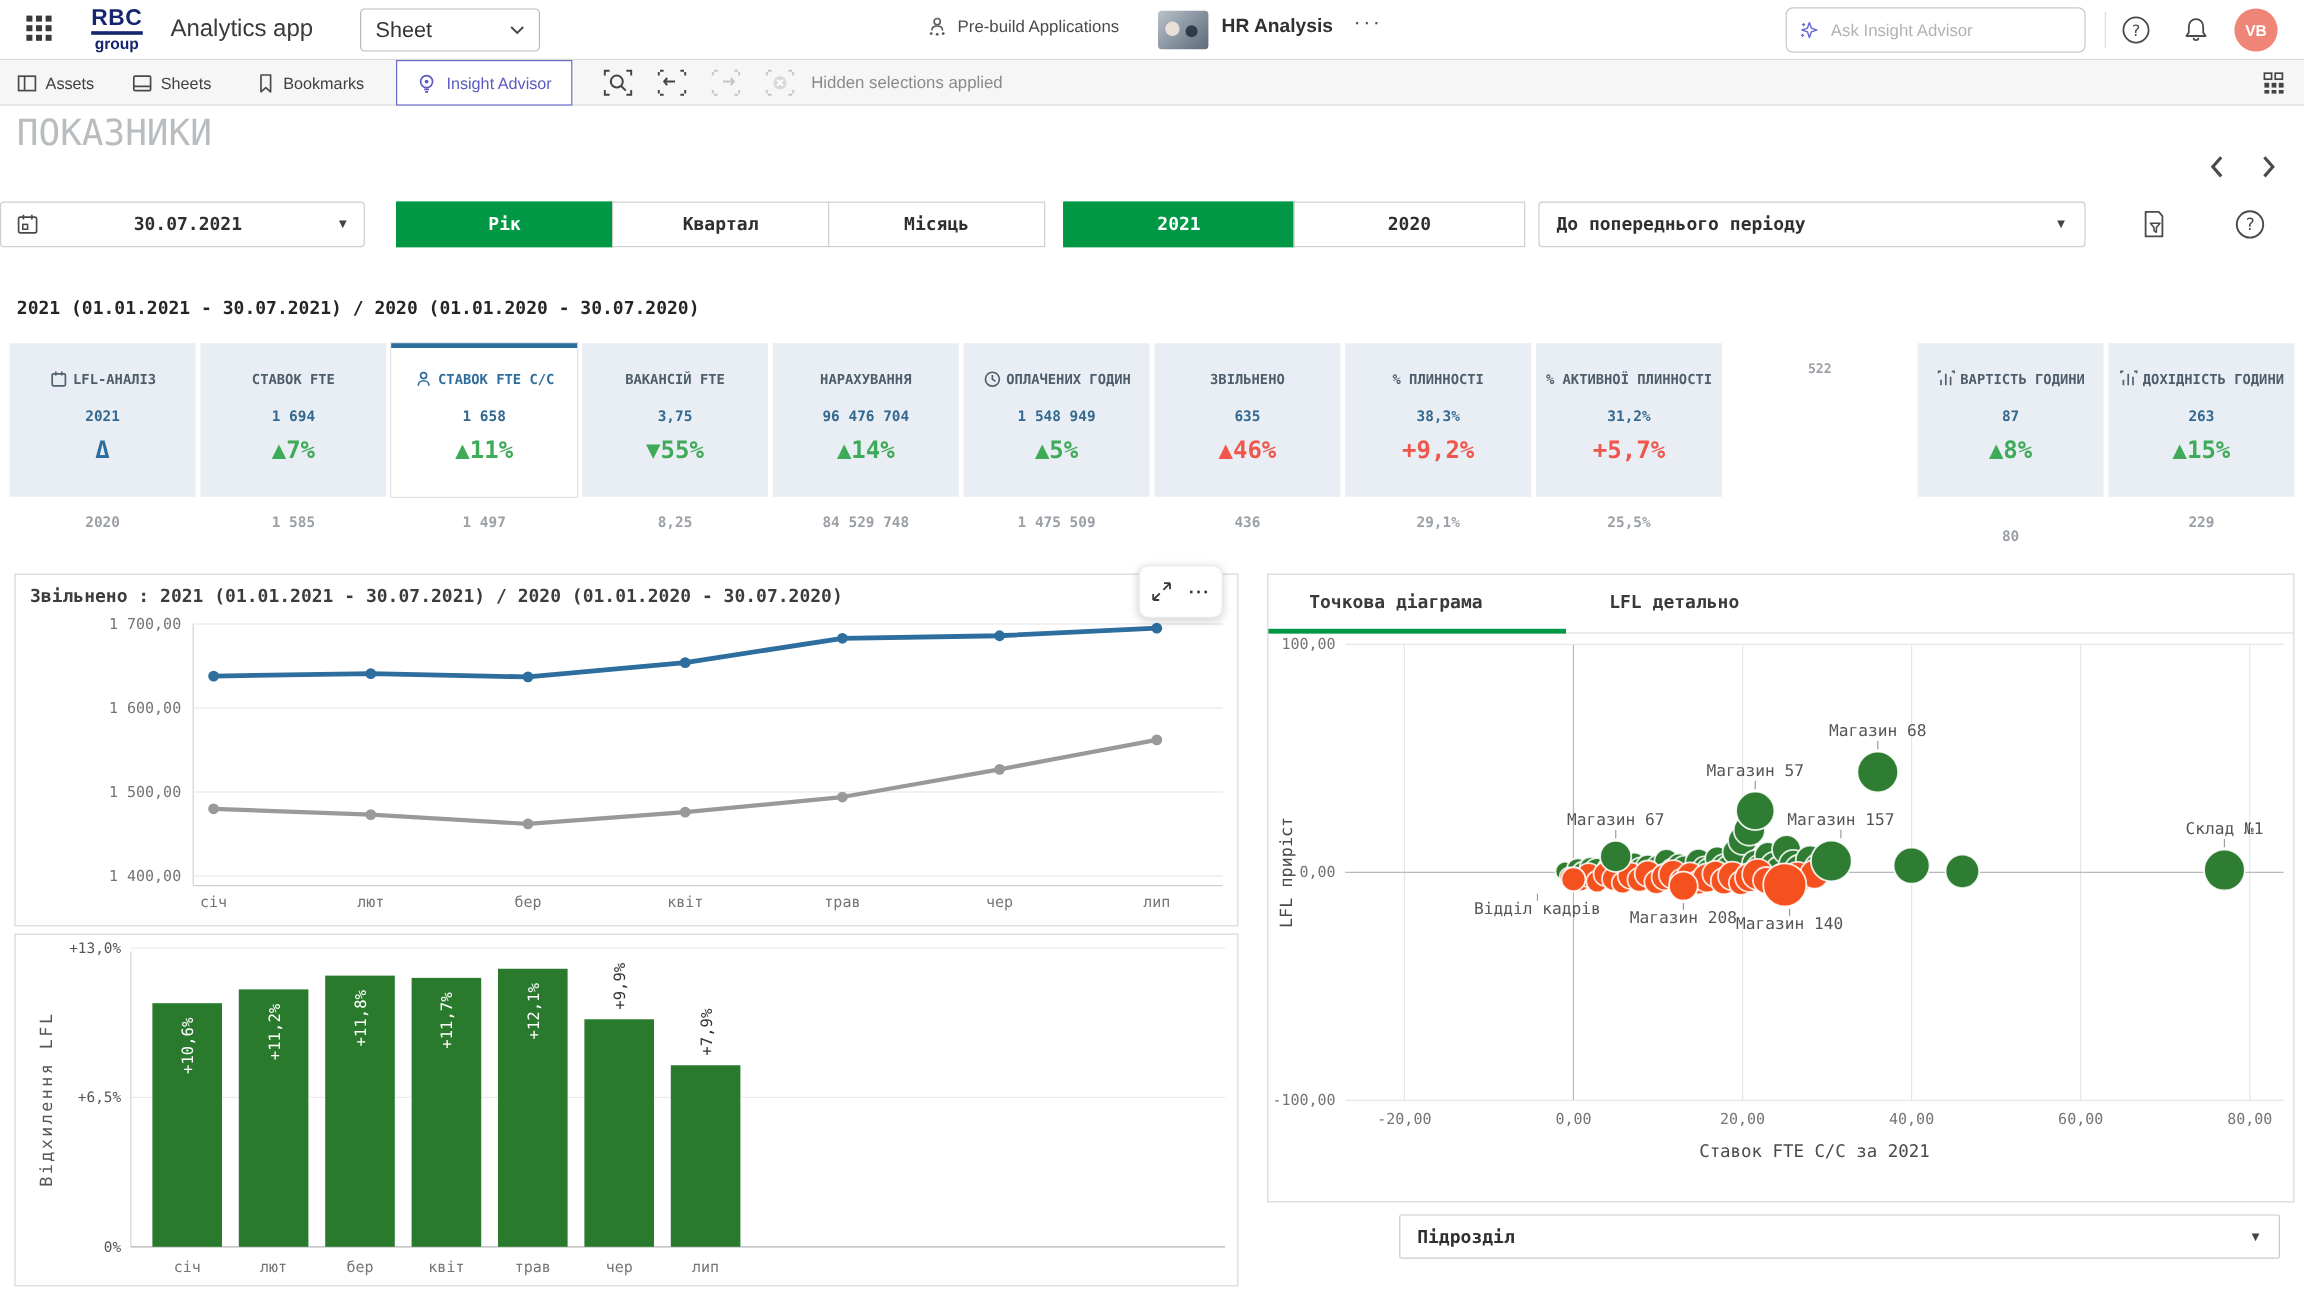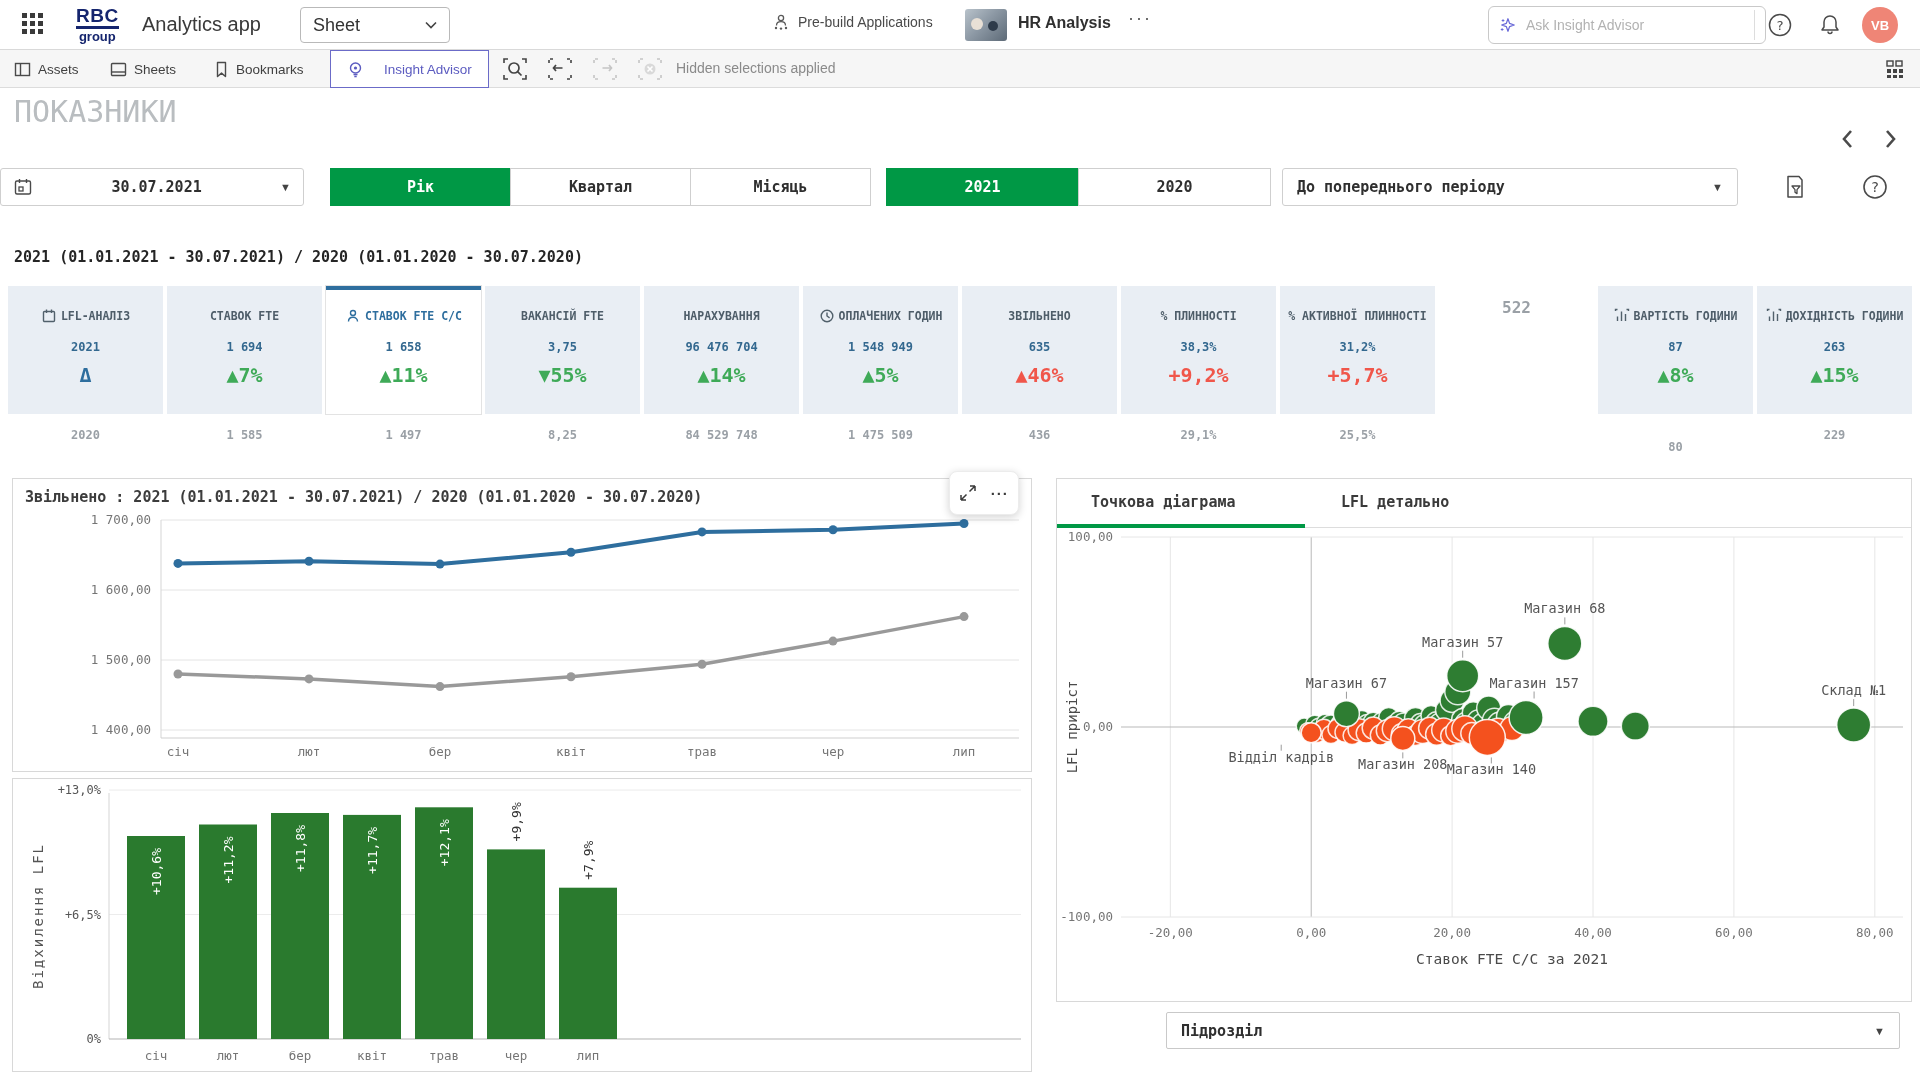--- a/index.html
+++ b/index.html
@@ -16,33 +16,33 @@
   .logo .l1 { font-size: 19px; font-weight: 900; letter-spacing: .5px; border-bottom: 3px solid #15256e; padding-bottom: 1px; }
   .logo .l2 { font-size: 13px; font-weight: 900; margin-top: 1px; }
   .app-title { left: 142px; top: 13px; font-size: 20px; color: #3a3a3a; }
   .sheet-dd { left: 300px; top: 7px; width: 150px; height: 36px; border: 1px solid #b9b9b9; border-radius: 4px; display: flex; align-items: center; padding: 0 12px; cursor: pointer; background: #fff; }
   .sheet-dd .lbl { flex: 1; font-size: 18px; color: #333; }
   .prebuild { left: 772px; top: 13px; display: flex; align-items: center; gap: 8px; font-size: 14px; color: #4a4a4a; cursor: pointer; }
   .hr-thumb { left: 965px; top: 9px; width: 42px; height: 32px; border-radius: 3px; background: linear-gradient(135deg,#b9c3cb 0%,#8d99a5 45%,#5d6a77 100%); cursor: pointer; }
   .hr-thumb::after { content:""; position:absolute; left:6px; top:9px; width:12px; height:12px; border-radius:50%; background:#e8e0d6; box-shadow: 16px 2px 0 -1px #2e3b4a; }
   .hr-name { left: 1018px; top: 14px; font-size: 16px; font-weight: bold; color: #303030; cursor: pointer; }
   .hr-more { left: 1128px; top: 8px; font-size: 18px; color: #555; letter-spacing: 2px; cursor: pointer; }
-  .ask-box { left: 1488px; top: 6px; width: 278px; height: 38px; border: 1px solid #c9c9c9; border-radius: 6px; background: #fff; display: flex; align-items: center; padding: 0 10px; gap: 9px; }
+  .ask-box { left: 1488px; top: 6px; width: 250px; height: 38px; border: 1px solid #c9c9c9; border-radius: 6px; background: #fff; display: flex; align-items: center; padding: 0 10px; gap: 9px; }
   .ask-box input { border: none; outline: none; font-size: 14px; color: #555; width: 100%; background: transparent; font-family: "Liberation Sans", sans-serif; }
   .ask-box input::placeholder { color: #b2b2b2; }
   .tb-divider { left: 1754px; top: 10px; width: 1px; height: 30px; background: #ddd; }
   .help-ico { left: 1766px; top: 11px; cursor: pointer; }
   .bell-ico { left: 1816px; top: 11px; cursor: pointer; }
   .avatar { left: 1862px; top: 7px; width: 36px; height: 36px; border-radius: 50%; background: #ef8576; color: #fff; font-size: 13px; font-weight: bold; display: flex; align-items: center; justify-content: center; cursor: pointer; }
 
   
   .toolbar { position: absolute; left: 0; top: 50px; width: 1920px; height: 38px; background: #f6f6f6; border-bottom: 1px solid #dcdcdc; z-index: 29; }
   .toolbar > * { position: absolute; }
   .tool-item { display: flex; align-items: center; gap: 7px; height: 38px; font-size: 13.5px; color: #404040; cursor: pointer; }
-  .ia-box { left: 330px; top: 0px; height: 38px; border: 1px solid #6b6bc8; background: #fff; display: flex; align-items: center; gap: 20px; padding: 0 16px; color: #5b5bc0; font-size: 13.5px; cursor: pointer; }
+  .ia-box { left: 330px; top: 0px; height: 38px; border: 1px solid #6b6bc8; background: #fff; display: flex; align-items: center; gap: 8px; padding: 0 16px; color: #5b5bc0; font-size: 13.5px; cursor: pointer; }
   .sel-ico { width: 26px; height: 26px; top: 6px; cursor: pointer; }
   .hidden-sel { left: 676px; top: 10px; font-size: 14px; color: #8a8a8a; }
   .layout-ico { left: 1884px; top: 8px; cursor: pointer; }
 
   
   .page-title { position: absolute; left: 14px; top: 94px; font-size: 30px; color: #b9bdc0; }
   .nav-arrows { position: absolute; right: 22px; top: 128px; display: flex; gap: 26px; }
   .nav-arrows svg { cursor: pointer; }
   .filter-row { position: absolute; left: 0; top: 168px; width: 1920px; height: 38px; }
   .filter-row > * { position: absolute; height: 38px; }
@@ -365,21 +365,21 @@
         <div class="kpi-card">
           <div class="kpi-label">
             <span>% АКТИВНОЇ ПЛИННОСТІ</span>
           </div>
           <div class="kpi-value" style="font-size: 12px;">31,2%</div>
           <div class="kpi-delta red">+5,7%</div>
         </div>
         <div class="kpi-prev" style="font-size: 12px;">25,5%</div>
       </div>
       <div>
-        <div class="kpi-prev" style="font-size: 16px;">522</div>
+        <div class="kpi-prev" style="font-size: 11px;">522</div>
       </div>
       <div>
         <div class="kpi-card">
           <div class="kpi-label">
             <svg width="16" height="16" viewBox="0 0 16 16">
               <path d="M3.5 13 V8.5 M7.5 13 V3.5 M11.5 13 V6" fill="none" stroke="#51606b" stroke-width="1.4"></path>
               <path d="M1.5 3 v-1.5 h2 M12.5 1.5 h2 V3" fill="none" stroke="#51606b" stroke-width="1.4"></path>
             </svg>
             <span>ВАРТІСТЬ ГОДИНИ</span>
           </div>

